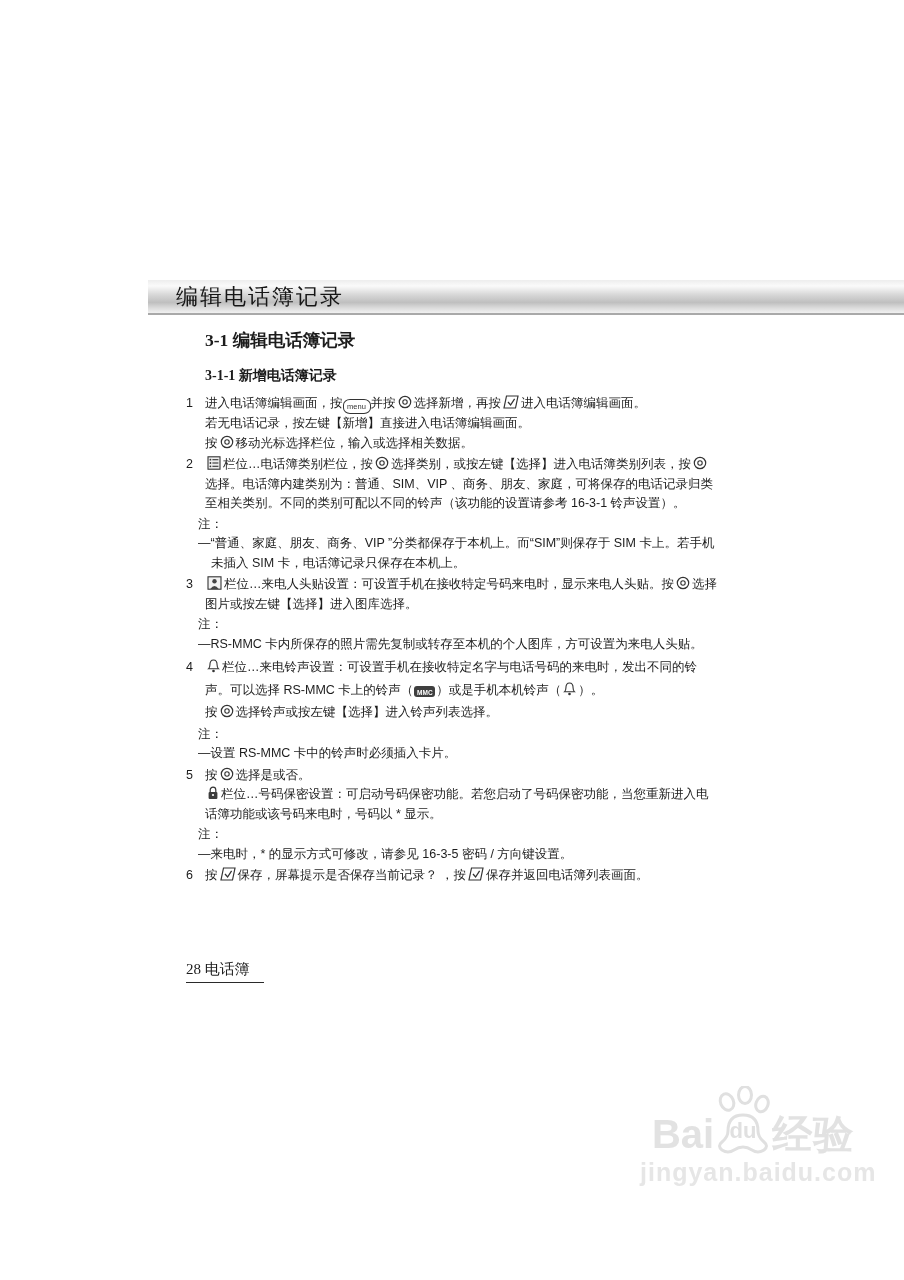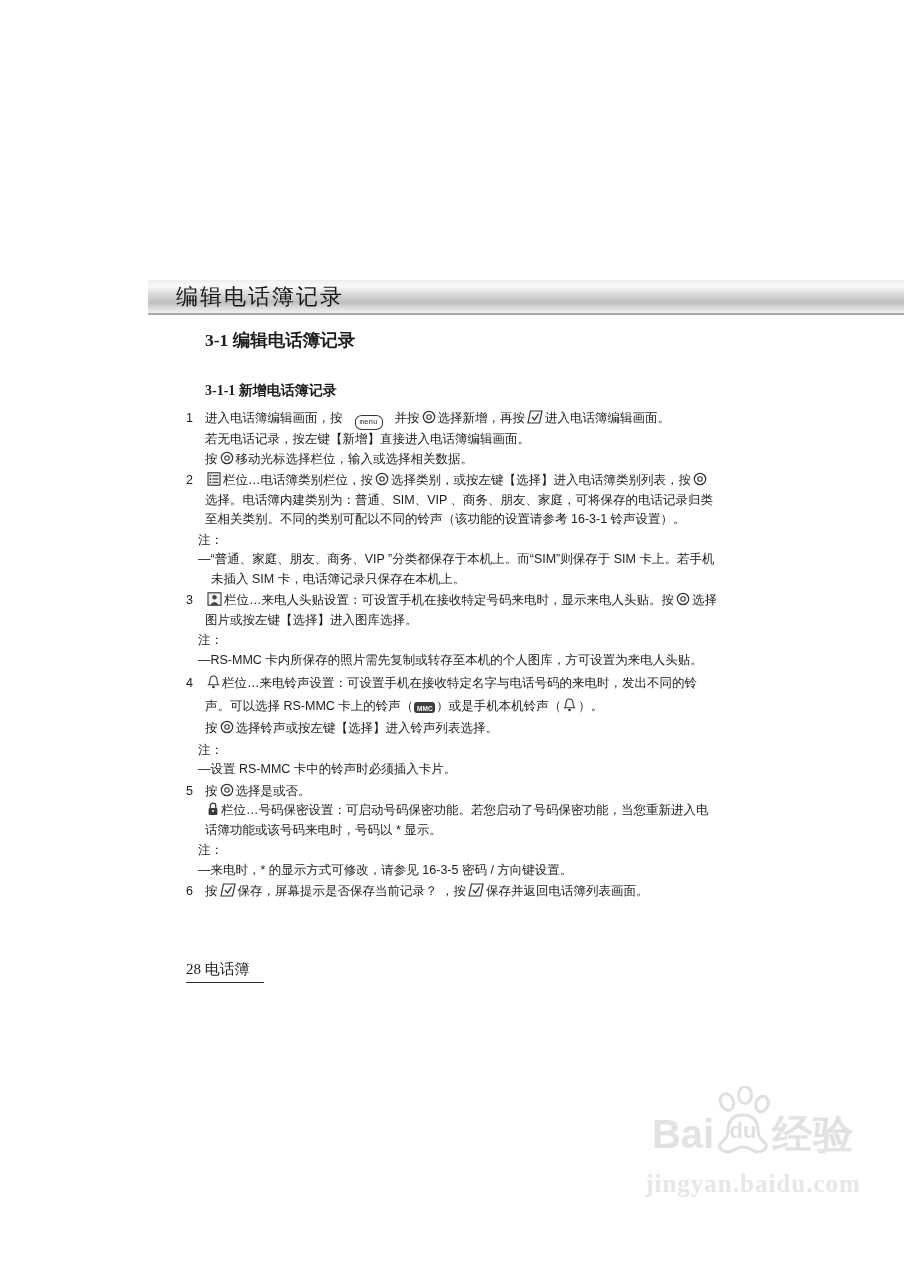--- a/index.html
+++ b/index.html
@@ -16,56 +16,55 @@
     display:flex;align-items:center;
   }
   .banner-title{
     font-size:22px;letter-spacing:2px;color:#161616;padding-left:28px;
     font-family:"Liberation Serif","DejaVu Serif",serif;font-weight:400;
   }
   
   .content{position:absolute;left:186px;top:320px;width:534px;}
   .h1{font-size:17.5px;margin:8px 0 0 19px;font-weight:600;
       font-family:"Liberation Serif","DejaVu Serif",serif;}
-  .h2{font-size:14px;margin:30px 0 9px 19px;font-weight:600;
+  .h2{font-size:14px;margin:15px 0 9px 19px;font-weight:600;
       font-family:"Liberation Serif","DejaVu Serif",serif;}
   .step{display:flex;margin:2px 0 0 0;font-size:12.5px;line-height:19.5px;}
   .step .num{width:19px;flex:0 0 19px;}
   .step .stbody{flex:1;}
   .note{margin:1px 0 1px 12px;font-size:12.5px;line-height:19.5px;}
   .note .dash{padding-left:13px;text-indent:-13px;margin:0;}
   .note .nlabel{margin:0;}
   
   .ksvg{vertical-align:-2px;margin:0 2px;}
   .key-menu{
     display:inline-block;width:26px;height:13px;border:1.2px solid #333;
-    border-radius:7px/6px;text-align:center;vertical-align:-2px;margin:0 12px;
+    border-radius:7px/6px;text-align:center;vertical-align:-2px;margin:0 0;
     line-height:11px;
-    font-family:Liberation Mono, monospace;
   }
   .key-menu-label{font-size:7.5px;color:#333;letter-spacing:0;}
   .mmc-chip{
     display:inline-block;min-width:17px;height:11px;background:#3f3f3f;border-radius:3px;
     text-align:center;vertical-align:-1px;margin:0 1px;line-height:11px;padding:0 2px;
   }
   .mmc-label{font-size:6.5px;color:#fff;font-weight:bold;}
   
   .footer{
     position:absolute;left:186px;top:960px;font-size:15px;
     border-bottom:1.4px solid #2a2a2a;padding:0 14px 3px 0;
     font-family:"Liberation Serif","DejaVu Serif",serif;
   }
   
   .watermark{position:absolute;left:640px;top:1086px;width:226px;text-align:center;
              color:#e2e2e2;user-select:none;}
   .wm-row1{display:flex;align-items:flex-end;justify-content:center;height:70px;}
   .wm-bai,.wm-cn{font-size:40px;font-weight:bold;line-height:44px;}
   .wm-cn{letter-spacing:1px;}
   .wm-paw{position:relative;width:58px;height:70px;display:inline-block;}
-  .wm-url{font-size:25px;font-weight:bold;letter-spacing:1px;margin-top:14px;color:#e6e6e6;font-family:Liberation Serif, serif;}
+  .wm-url{font-size:25px;font-weight:bold;letter-spacing:1px;margin-top:2px;color:#e6e6e6;}
 </style>
 </head>
 <body>
 
 <div class="banner">
   <span class="banner-title">编辑电话簿记录</span>
 </div>
 
 <div class="content">
   <div class="h1">3-1 编辑电话簿记录</div>

